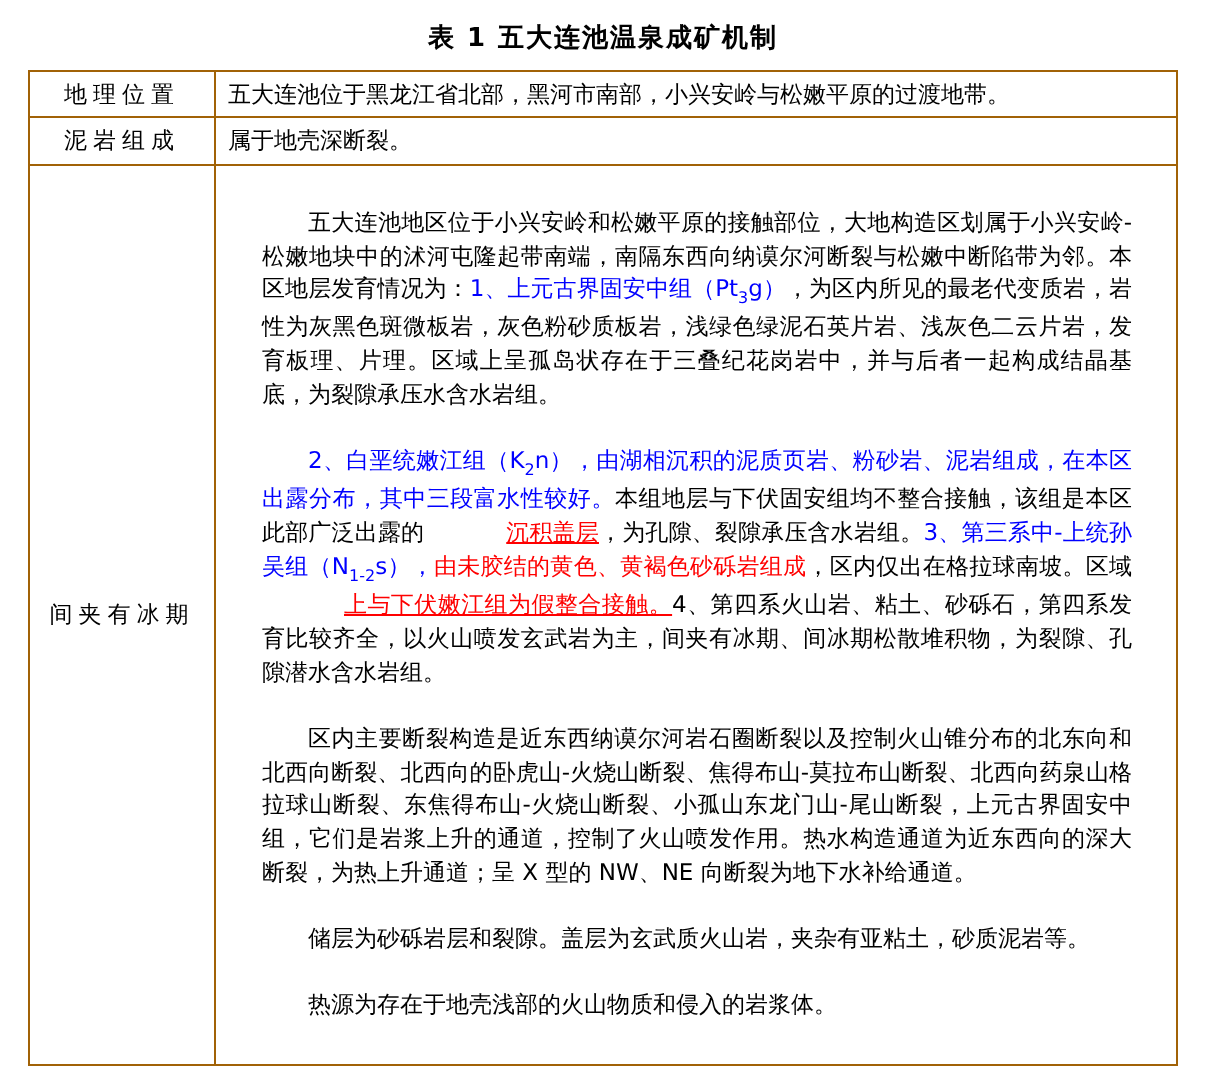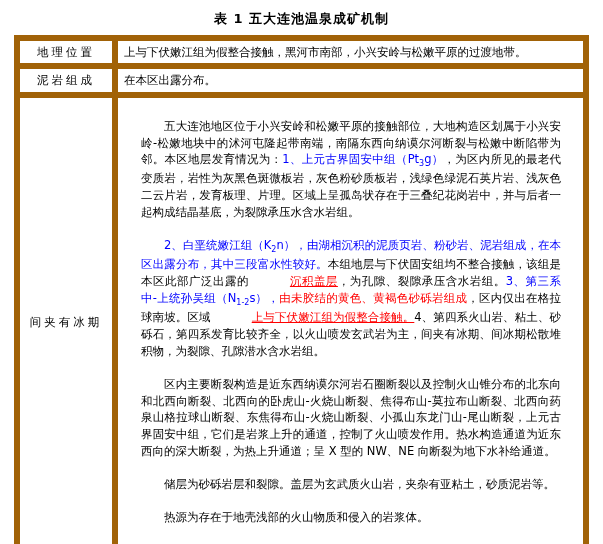--- a/index.html
+++ b/index.html
@@ -26,21 +26,21 @@
     letter-spacing: 1px;
     margin: 4px 0 7px 0;
     font-family: "DejaVu Sans", "Liberation Sans", sans-serif;
   }
   table.main {
     border-collapse: collapse;
     width: 575px;
     table-layout: fixed;
   }
   table.main td {
-    border: 6px solid #a16207;
+    border: 1px solid #a16207;
     vertical-align: middle;
     font-size: 11.5px;
     line-height: 1.42;
   }
   td.label {
     width: 88px;
     text-align: center;
     padding: 3px 2px;
     font-size: 11.5px;
     letter-spacing: 3px;
@@ -78,25 +78,25 @@
 </head>
 <body>
 
 <div class="page">
   <div class="doc-title">表 1   五大连池温泉成矿机制</div>
 
   <table class="main">
     <tbody>
       <tr>
         <td class="label">地理位置</td>
-        <td class="value">上与下伏嫩江组为假整合接触，黑河市南部，小兴安岭与松嫩平原的过渡地带。</td>
+        <td class="value">五大连池位于黑龙江省北部，黑河市南部，小兴安岭与松嫩平原的过渡地带。</td>
       </tr>
       <tr>
         <td class="label">泥岩组成</td>
-        <td class="value">在本区出露分布。</td>
+        <td class="value">属于地壳深断裂。</td>
       </tr>
       <tr>
         <td class="label">间夹有冰期</td>
         <td class="value body">
           <p class="para"><span>五大连池地区位于小兴安岭和松嫩平原的接触部位，大地构造区划属于小兴安岭-松嫩地块中的沭河屯隆起带南端，南隔东西向纳谟尔河断裂与松嫩中断陷带为邻。本区地层发育情况为：</span><span class="hl-blue"><span>1、上元古界固安中组（Pt</span><sub>3</sub><span>g）</span></span><span>，为区内所见的最老代变质岩，岩性为灰黑色斑微板岩，灰色粉砂质板岩，浅绿色绿泥石英片岩、浅灰色二云片岩，发育板理、片理。区域上呈孤岛状存在于三叠纪花岗岩中，并与后者一起构成结晶基底，为裂隙承压水含水岩组。</span></p>
           <p class="para"><span class="hl-blue"><span>2、白垩统嫩江组（K</span><sub>2</sub><span>n），由湖相沉积的泥质页岩、粉砂岩、泥岩组成，在本区出露分布，其中三段富水性较好。</span></span><span>本组地层与下伏固安组均不整合接触，该组是本区此部广泛出露的</span><span class="u-red">沉积盖层</span><span>，为孔隙、裂隙承压含水岩组。</span><span class="hl-blue"><span>3、第三系中-上统孙吴组（N</span><sub>1-2</sub><span>s），</span></span><span class="hl-red">由未胶结的黄色、黄褐色砂砾岩组成</span><span>，区内仅出在格拉球南坡。区域</span><span class="u-red">上与下伏嫩江组为假整合接触。</span><span>4、第四系火山岩、粘土、砂砾石，第四系发育比较齐全，以火山喷发玄武岩为主，间夹有冰期、间冰期松散堆积物，为裂隙、孔隙潜水含水岩组。</span></p>
           <p class="para">区内主要断裂构造是近东西纳谟尔河岩石圈断裂以及控制火山锥分布的北东向和北西向断裂、北西向的卧虎山-火烧山断裂、焦得布山-莫拉布山断裂、北西向药泉山格拉球山断裂、东焦得布山-火烧山断裂、小孤山东龙门山-尾山断裂，上元古界固安中组，它们是岩浆上升的通道，控制了火山喷发作用。热水构造通道为近东西向的深大断裂，为热上升通道；呈 X 型的 NW、NE 向断裂为地下水补给通道。</p>
           <p class="para">储层为砂砾岩层和裂隙。盖层为玄武质火山岩，夹杂有亚粘土，砂质泥岩等。</p>
           <p class="para">热源为存在于地壳浅部的火山物质和侵入的岩浆体。</p>
         </td>

